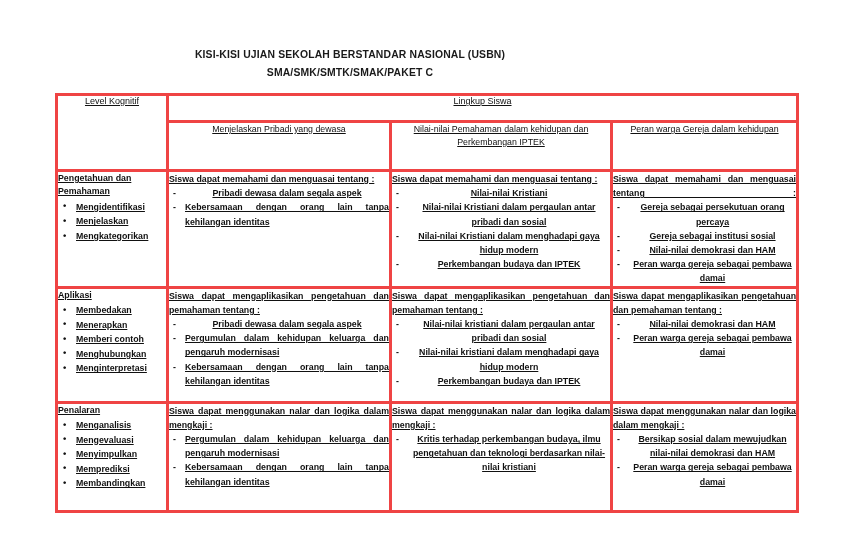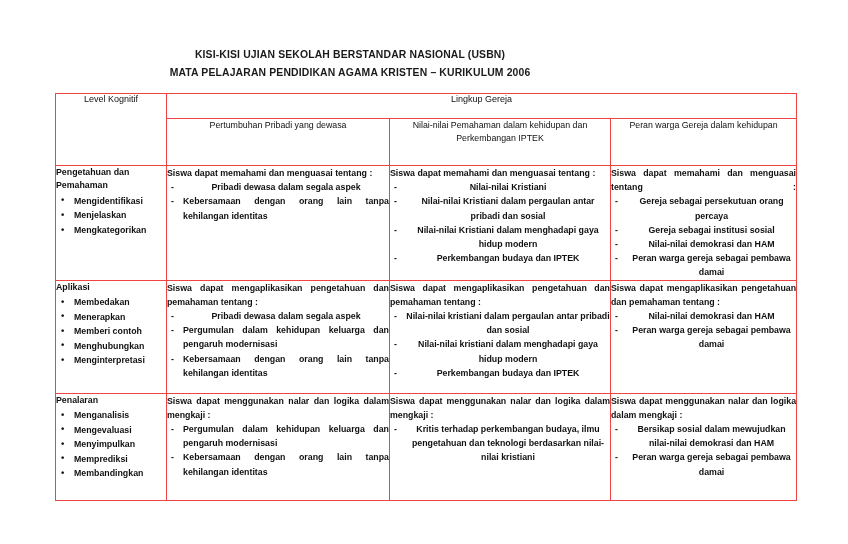--- a/index.html
+++ b/index.html
@@ -43,24 +43,25 @@
     width: 741px;
   }
   table.kisi {
     border-collapse: collapse;
     table-layout: fixed;
     width: 741px;
     font-size: 8.6px;
     color: #111111;
   }
   table.kisi td, table.kisi th {
-    border: 1px solid #ef4444;
+    border: 3px solid #ef4444;
     vertical-align: top;
     padding: 0;
     font-weight: normal;
+    text-decoration: underline;
   }
 
   
   col.c1 { width: 111px; }
   col.c2 { width: 223px; }
   col.c3 { width: 221px; }
   col.c4 { width: 186px; }
 
   .hdr-level {
     text-align: center;
@@ -158,38 +159,38 @@
   .row-body td { height: 112px; }
   .row-last td  { height: 106px; }
 </style>
 </head>
 <body>
 
 <div class="page">
 
   <div class="title-block">
     <div class="title-line">KISI-KISI UJIAN SEKOLAH BERSTANDAR NASIONAL (USBN)</div>
-    <div class="title-line">MATA PELAJARAN PENDIDIKAN AGAMA KRISTEN – KURIKULUM 2006</div>
+    <div class="title-line">SMA/SMK/SMTK/SMAK/PAKET C</div>
   </div>
 
   <div class="table-wrap">
     <table class="kisi">
       <colgroup>
         <col class="c1">
           <col class="c2">
           <col class="c3">
           <col class="c4">
       </colgroup>
       <thead>
         <tr>
           <td class="hdr-level" rowspan="2">Level Kognitif</td>
-          <td class="hdr-lingkup" colspan="3">Lingkup Gereja</td>
+          <td class="hdr-lingkup" colspan="3">Lingkup Siswa</td>
         </tr>
         <tr>
-          <td class="hdr-sub">Pertumbuhan  Pribadi  yang dewasa</td>
+          <td class="hdr-sub">Menjelaskan  Pribadi  yang dewasa</td>
           <td class="hdr-sub">Nilai-nilai Pemahaman dalam kehidupan dan Perkembangan  IPTEK</td>
           <td class="hdr-sub">Peran warga Gereja dalam kehidupan</td>
         </tr>
       </thead>
       <tbody>
 
         <tr class="row-body">
           <td class="cell">
             <div class="level-title">Pengetahuan dan Pemahaman</div>
             <ul class="bullets">

